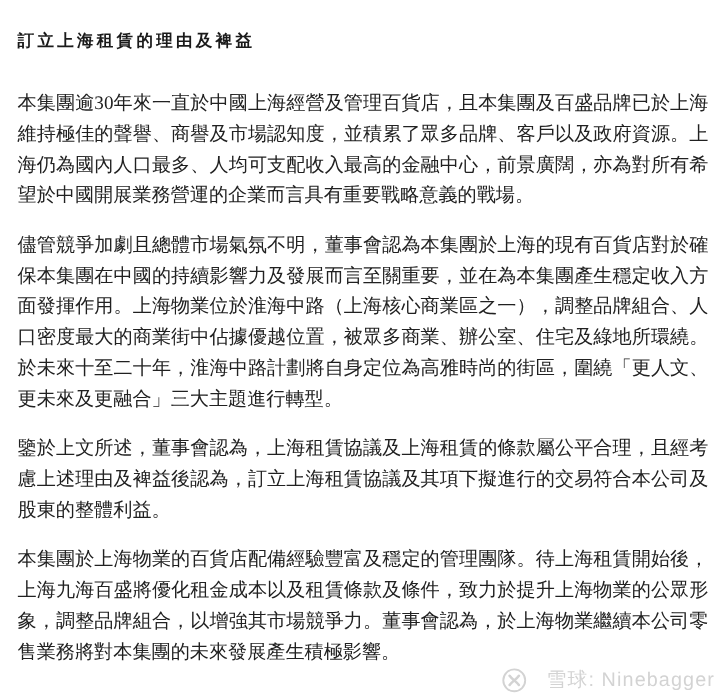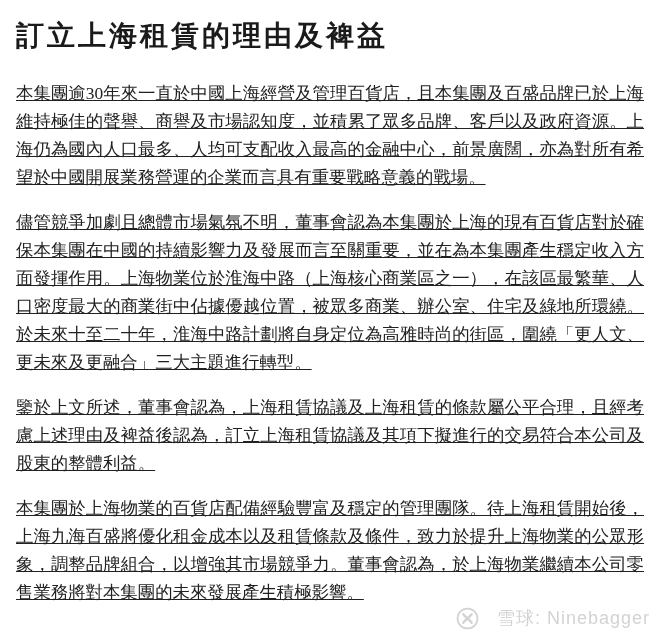--- a/index.html
+++ b/index.html
@@ -13,37 +13,36 @@
     position: relative;
     overflow: hidden;
   }
   .page {
     position: absolute;
     inset: 0;
     box-sizing: border-box;
     padding: 25px 16px 0 16px;
   }
   .doc-title {
-    font-family: Liberation Mono, monospace;
-    font-size: 28px;
+    font-family: Liberation Sans, sans-serif;
+    font-size: 15px;
     line-height: 26px;
     font-weight: 700;
     letter-spacing: 3px;
     color: #1a1a1a;
     margin: 0 0 28px 0;
   }
   .doc-paragraph {
     font-family: "Liberation Serif", "DejaVu Serif", serif;
     font-size: 17.4px;
     line-height: 28px;
     color: #212121;
     margin: 0 0 17px 0;
     text-align: justify;
     letter-spacing: 0;
-    text-decoration: underline;
   }
   .watermark {
     position: absolute;
     right: 10px;
     bottom: 6px;
     display: flex;
     align-items: center;
     gap: 18px;
     color: #d3d3d3;
     user-select: none;
@@ -67,21 +66,21 @@
 </style>
 </head>
 <body>
 
 <div class="page">
 
   <h1 class="doc-title">訂立上海租賃的理由及裨益</h1>
 
   <p class="doc-paragraph">本集團逾30年來一直於中國上海經營及管理百貨店，且本集團及百盛品牌已於上海維持極佳的聲譽、商譽及市場認知度，並積累了眾多品牌、客戶以及政府資源。上海仍為國內人口最多、人均可支配收入最高的金融中心，前景廣闊，亦為對所有希望於中國開展業務營運的企業而言具有重要戰略意義的戰場。</p>
 
-  <p class="doc-paragraph">儘管競爭加劇且總體市場氣氛不明，董事會認為本集團於上海的現有百貨店對於確保本集團在中國的持續影響力及發展而言至關重要，並在為本集團產生穩定收入方面發揮作用。上海物業位於淮海中路（上海核心商業區之一），在該區最繁華、人口密度最大的商業街中佔據優越位置，被眾多商業、辦公室、住宅及綠地所環繞。於未來十至二十年，淮海中路計劃將自身定位為高雅時尚的街區，圍繞「更人文、更未來及更融合」三大主題進行轉型。</p>
+  <p class="doc-paragraph">儘管競爭加劇且總體市場氣氛不明，董事會認為本集團於上海的現有百貨店對於確保本集團在中國的持續影響力及發展而言至關重要，並在為本集團產生穩定收入方面發揮作用。上海物業位於淮海中路（上海核心商業區之一），調整品牌組合、人口密度最大的商業街中佔據優越位置，被眾多商業、辦公室、住宅及綠地所環繞。於未來十至二十年，淮海中路計劃將自身定位為高雅時尚的街區，圍繞「更人文、更未來及更融合」三大主題進行轉型。</p>
 
   <p class="doc-paragraph">鑒於上文所述，董事會認為，上海租賃協議及上海租賃的條款屬公平合理，且經考慮上述理由及裨益後認為，訂立上海租賃協議及其項下擬進行的交易符合本公司及股東的整體利益。</p>
 
   <p class="doc-paragraph">本集團於上海物業的百貨店配備經驗豐富及穩定的管理團隊。待上海租賃開始後，上海九海百盛將優化租金成本以及租賃條款及條件，致力於提升上海物業的公眾形象，調整品牌組合，以增強其市場競爭力。董事會認為，於上海物業繼續本公司零售業務將對本集團的未來發展產生積極影響。</p>
 
   <div class="watermark">
     <span class="wm-logo">
       <svg viewBox="0 0 24 24" fill="none" xmlns="http://www.w3.org/2000/svg">
         <circle cx="12" cy="12" r="10.4" stroke="#d3d3d3" stroke-width="1.8"></circle>
         <path d="M7.6 7.6 C 10 11, 14 13, 16.4 16.4" stroke="#d3d3d3" stroke-width="2.4" stroke-linecap="round"></path>

